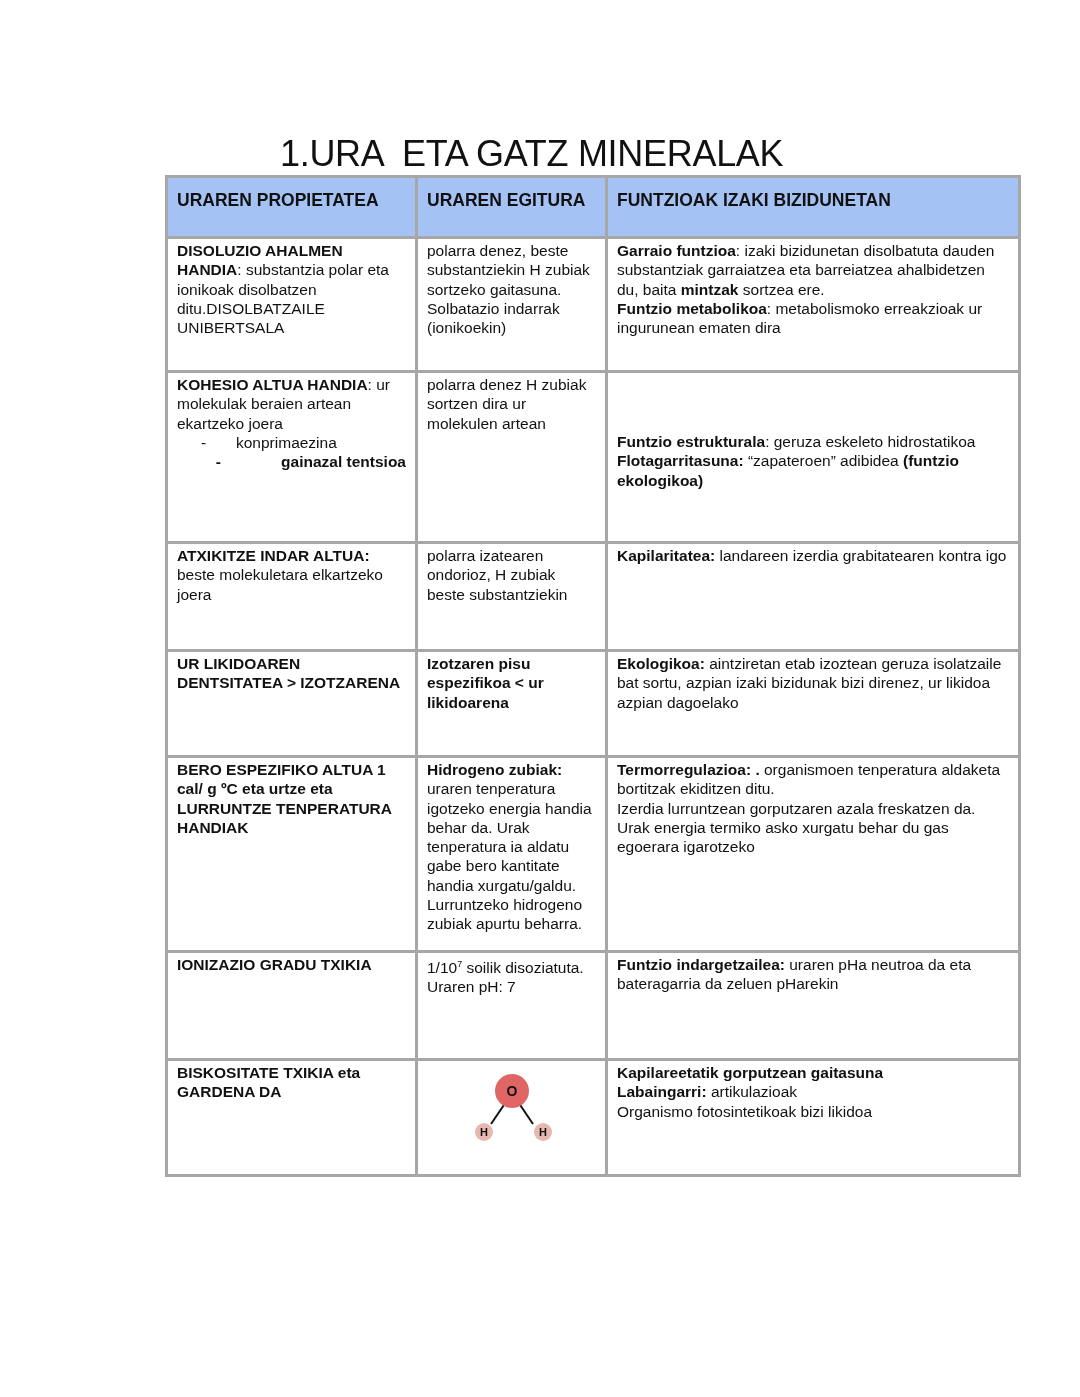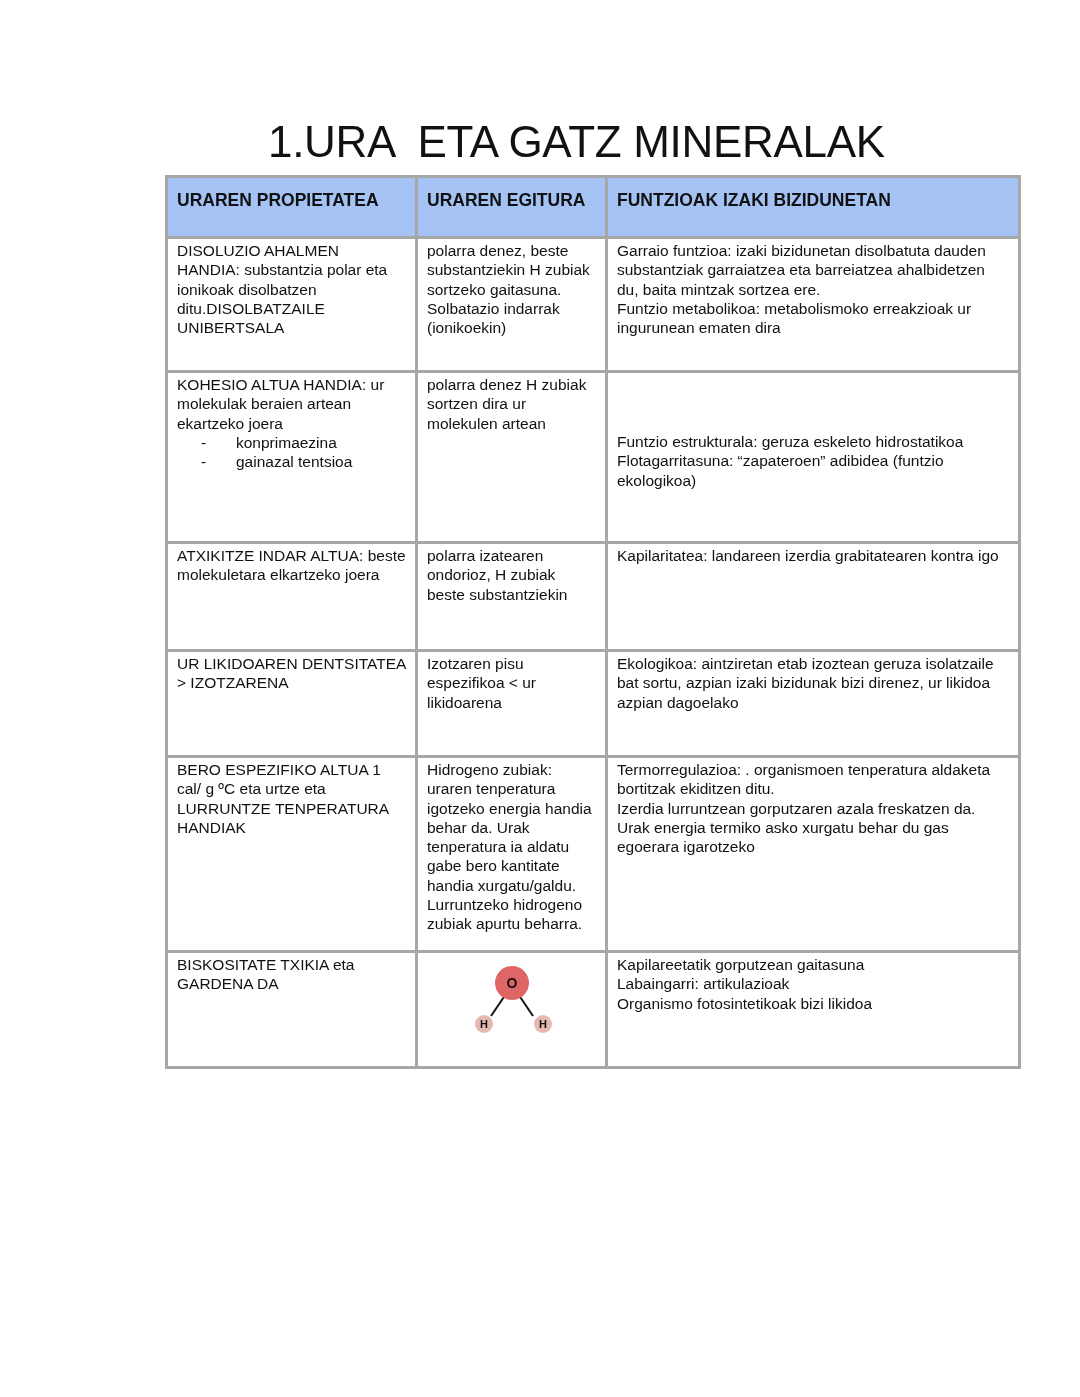--- a/index.html
+++ b/index.html
@@ -1,22 +1,22 @@
 <!DOCTYPE html>
 <html><head>
 <meta charset="utf-8">
 <style>
   html, body { margin: 0; padding: 0; background: #ffffff; }
   body { width: 1080px; height: 1397px; position: relative; font-family: "Liberation Sans", sans-serif; color: #111; overflow: hidden; }
-  .title { position: absolute; left: 268px; top: 118px; font-size: 44px; font-weight: normal; letter-spacing: -0.3px; color: #111; white-space: pre; margin: 0; line-height: 48px; }
+  .title { position: absolute; left: 268px; top: 118px; font-size: 36px; font-weight: normal; letter-spacing: -0.3px; color: #111; white-space: pre; margin: 12px; line-height: 48px; }
   table.grid { position: absolute; left: 165px; top: 175px; width: 853px; border-collapse: collapse; table-layout: fixed; }
   table.grid td, table.grid th { border: 3px solid #a7a7a7; vertical-align: top; padding: 2px 9px 9px 9px; font-size: 15.5px; line-height: 19.3px; text-align: left; }
   table.grid th { background: #a4c2f4; font-weight: bold; font-size: 17.5px; height: 36px; padding-top: 13px; vertical-align: top; }
   col.c1 { width: 250px; } col.c2 { width: 190px; } col.c3 { width: 413px; }
-  .b { font-weight: normal; }
+  .b { font-weight: bold; text-align: right; }
   .list { margin: 0; padding: 0; list-style: none; }
   .list li { padding-left: 24px; position: relative; }
   .list li .dash { position: absolute; left: 24px; width: 20px; }
   .list li .txt { display: inline-block; padding-left: 35px; }
   .spacer { height: 57px; }
   sup { font-size: 9px; vertical-align: 6px; }
   .mol { position: relative; width: 100%; height: 80px; margin-top: 8px; }
   .mol svg { position: absolute; left: 50%; transform: translateX(-50%); top: 0; }
 </style>
 </head>
@@ -68,20 +68,25 @@
       <td><span class="b">Ekologikoa:</span><span> aintziretan etab izoztean geruza isolatzaile bat sortu, azpian izaki bizidunak bizi direnez, ur likidoa azpian dagoelako</span></td>
     </tr>
 
     <tr style="height:195px">
       <td><span class="b">BERO ESPEZIFIKO ALTUA 1 cal/ g ºC eta urtze eta LURRUNTZE TENPERATURA HANDIAK</span></td>
       <td><span class="b">Hidrogeno zubiak:</span><span> uraren tenperatura igotzeko energia handia behar da. Urak tenperatura ia aldatu gabe bero kantitate handia xurgatu/galdu. Lurruntzeko hidrogeno zubiak apurtu beharra.</span></td>
       <td><span class="b">Termorregulazioa: .</span><span> organismoen tenperatura aldaketa bortitzak ekiditzen ditu.</span><br><span>Izerdia lurruntzean gorputzaren azala freskatzen da.</span><br><span>Urak energia termiko asko xurgatu behar du gas egoerara igarotzeko</span></td>
     </tr>
 
 
+    <tr style="height:108px">
+      <td><span class="b">IONIZAZIO GRADU TXIKIA</span></td>
+      <td><span>1/10</span><sup>7</sup><span>  soilik disoziatuta. Uraren pH: 7</span></td>
+      <td><span class="b">Funtzio indargetzailea:</span><span> uraren pHa neutroa da eta bateragarria da zeluen pHarekin</span></td>
+    </tr>
 
     <tr style="height:116px">
       <td><span class="b">BISKOSITATE TXIKIA</span><span class="b"> eta </span><span class="b">GARDENA DA</span></td>
       <td>
         <div class="mol">
           <svg width="90" height="72" viewBox="0 0 90 72">
             <line x1="45" y1="22" x2="24" y2="53" stroke="#111" stroke-width="2"></line>
             <line x1="45" y1="22" x2="66" y2="53" stroke="#111" stroke-width="2"></line>
             <circle cx="45" cy="20" r="17" fill="#e06666"></circle>
             <text x="45" y="25" text-anchor="middle" font-size="14" font-weight="bold" font-family="Liberation Sans, sans-serif" fill="#111">O</text>

